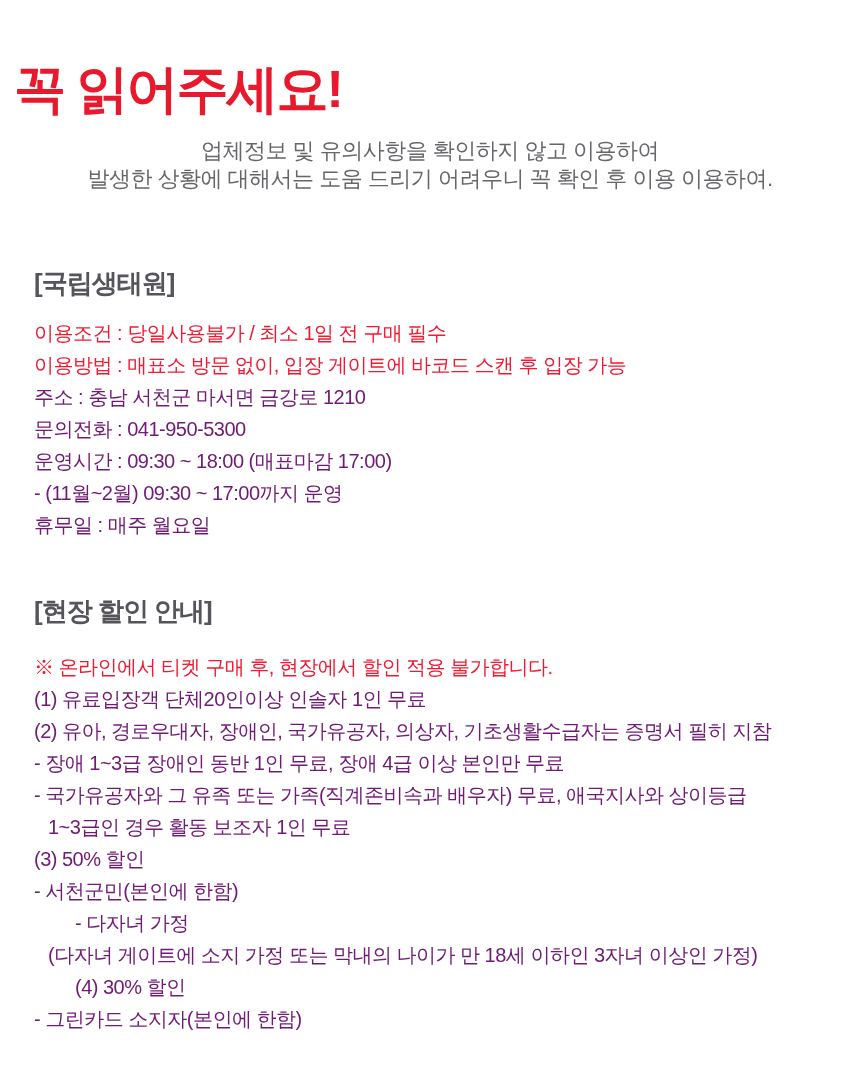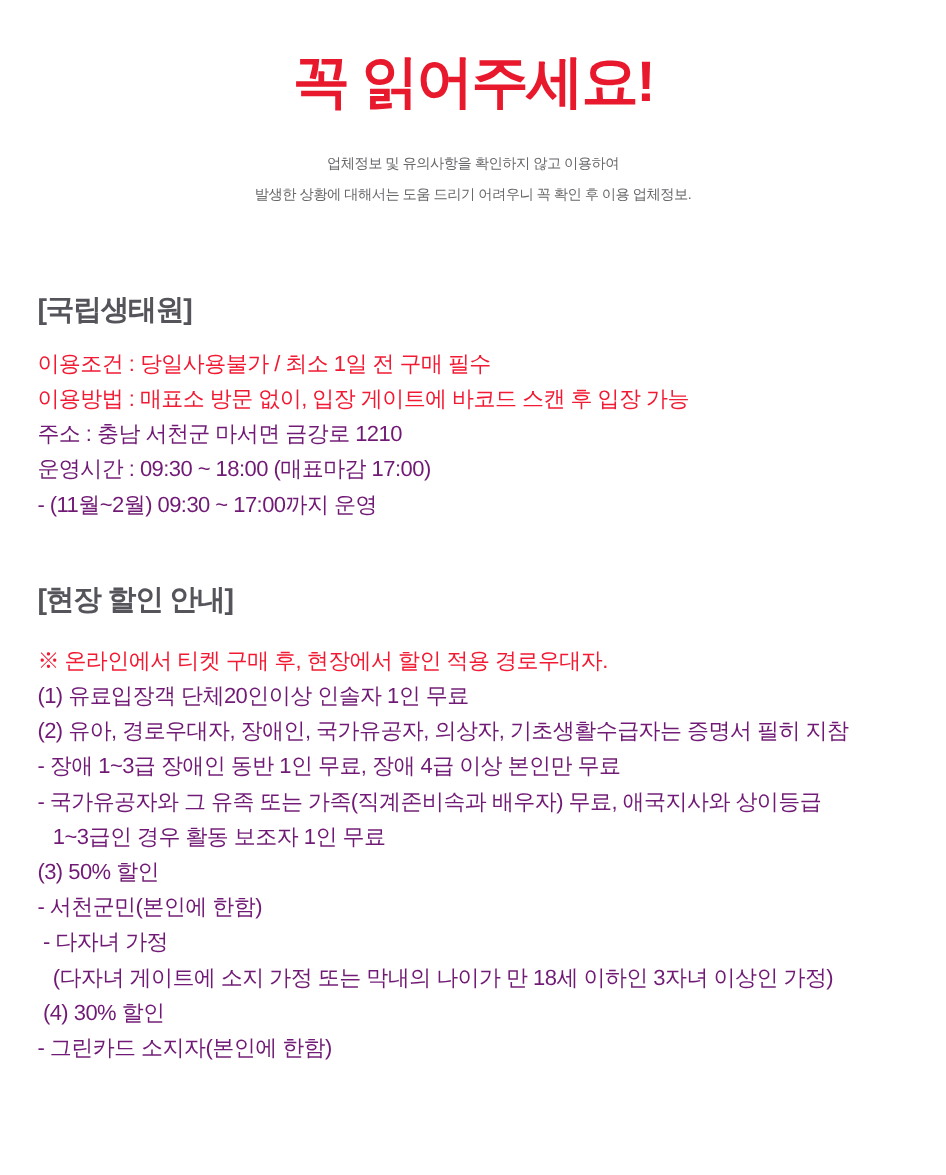--- a/index.html
+++ b/index.html
@@ -6,33 +6,33 @@
   .doc {
     position: relative;
     width: 860px;
     height: 1068px;
     background: #ffffff;
     overflow: hidden;
     font-family: "Liberation Sans", sans-serif;
     box-sizing: border-box;
   }
   .page-title {
-    margin: 0;
+    margin: 14px;
     padding-top: 46px;
-    text-align: center;
+    text-align: left;
     font-size: 52px;
     line-height: 58px;
     font-weight: 800;
     letter-spacing: -2px;
     color: #e8192c;
   }
   .subtitle {
-    margin-top: 31px;
+    margin-top: 19px;
     text-align: center;
-    font-size: 13px;
+    font-size: 22px;
     line-height: 27.5px;
     letter-spacing: -0.5px;
     color: #67676b;
   }
   .section { padding-left: 34px; padding-right: 20px; }
   .section-heading {
     font-size: 26px;
     line-height: 36px;
     font-weight: 600;
     letter-spacing: -1px;
@@ -43,50 +43,52 @@
   .info-list { margin-top: 16px; }
   .list-discount { margin-top: 22px; }
   .info-line {
     font-size: 20px;
     line-height: 32px;
     letter-spacing: -0.5px;
     color: #701a75;
     white-space: nowrap;
   }
   .em-red { color: #f11a32; font-weight: 400; }
-  .ind-1 { padding-left: 5px; }
+  .ind-1 { padding-left: 5px; margin-left: 36px; }
   .ind-2 { padding-left: 14px; }
 </style>
 </head>
 <body>
 
 <div class="doc">
 
   <h1 class="page-title">꼭 읽어주세요!</h1>
 
   <div class="subtitle">
     <div>업체정보 및 유의사항을 확인하지 않고 이용하여</div>
-    <div>발생한 상황에 대해서는 도움 드리기 어려우니 꼭 확인 후 이용 업체정보.</div>
+    <div>발생한 상황에 대해서는 도움 드리기 어려우니 꼭 확인 후 이용 이용하여.</div>
   </div>
 
   <div class="section">
     <div class="section-heading heading-venue">[국립생태원]</div>
     <div class="info-list">
       <div class="info-line em-red">이용조건 : 당일사용불가 / 최소 1일 전 구매 필수</div>
       <div class="info-line em-red">이용방법 : 매표소 방문 없이, 입장 게이트에 바코드 스캔 후 입장 가능</div>
       <div class="info-line">주소 : 충남 서천군 마서면 금강로 1210</div>
+      <div class="info-line">문의전화 : 041-950-5300</div>
       <div class="info-line">운영시간 : 09:30 ~ 18:00 (매표마감 17:00)</div>
       <div class="info-line">- (11월~2월) 09:30 ~ 17:00까지 운영</div>
+      <div class="info-line">휴무일 : 매주 월요일</div>
     </div>
   </div>
 
   <div class="section">
     <div class="section-heading heading-discount">[현장 할인 안내]</div>
     <div class="info-list list-discount">
-      <div class="info-line em-red">※ 온라인에서 티켓 구매 후, 현장에서 할인 적용 경로우대자.</div>
+      <div class="info-line em-red">※ 온라인에서 티켓 구매 후, 현장에서 할인 적용 불가합니다.</div>
       <div class="info-line">(1) 유료입장객 단체20인이상 인솔자 1인 무료</div>
       <div class="info-line">(2) 유아, 경로우대자, 장애인, 국가유공자, 의상자, 기초생활수급자는 증명서 필히 지참</div>
       <div class="info-line">- 장애 1~3급 장애인 동반 1인 무료, 장애 4급 이상 본인만 무료</div>
       <div class="info-line">- 국가유공자와 그 유족 또는 가족(직계존비속과 배우자) 무료, 애국지사와 상이등급</div>
       <div class="info-line ind-2">1~3급인 경우 활동 보조자 1인 무료</div>
       <div class="info-line">(3) 50% 할인</div>
       <div class="info-line">- 서천군민(본인에 한함)</div>
       <div class="info-line ind-1">- 다자녀 가정</div>
       <div class="info-line ind-2">(다자녀 게이트에 소지 가정 또는 막내의 나이가 만 18세 이하인 3자녀 이상인 가정)</div>
       <div class="info-line ind-1">(4) 30% 할인</div>

